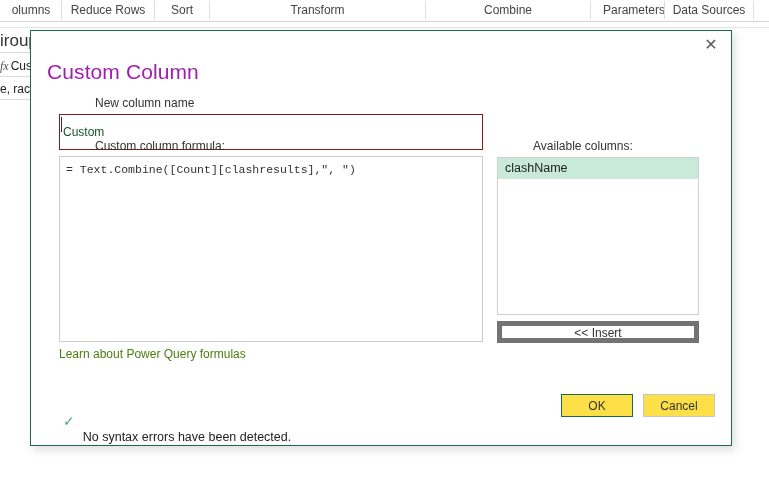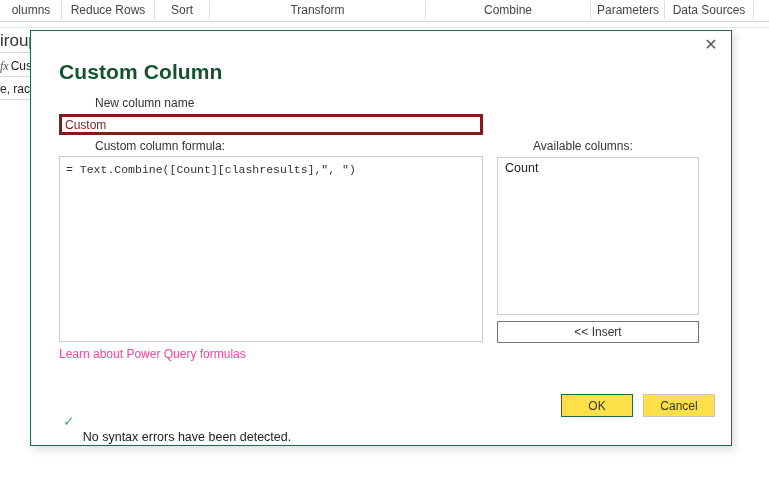--- a/index.html
+++ b/index.html
@@ -113,46 +113,46 @@
     font-size: 16px;
     color: #5a5a5a;
     font-family: "DejaVu Sans", sans-serif;
     line-height: 1;
     cursor: pointer;
     user-select: none;
   }
 
   .dialog-title {
     position: absolute;
-    left: 28px; top: 29px;
+    left: 16px; top: 29px;
     font-size: 21px;
-    color: #14532d;
-    font-weight: bold;
+    color: #a21caf;
+    font-weight: normal;
     letter-spacing: 0.1px;
     white-space: nowrap;
   }
 
   .field-label {
     position: absolute;
     font-size: 12px;
     color: #333333;
     white-space: nowrap;
     margin-left: 36px;
   }
 
   .name-input {
     position: absolute;
     left: 28px; top: 83px;
     width: 424px; height: 21px;
-    border: 3px solid #7f1d1d;
+    border: 1px solid #7f1d1d;
     background: #ffffff;
     font-family: "Liberation Sans", sans-serif;
     font-size: 12px;
-    color: #7f1d1d;
-    padding: 7px 3px;
+    color: #14532d;
+    padding: 17px 3px;
     outline: none;
   }
   .caret {
     position: absolute;
     left: 30px; top: 86px;
     width: 1px; height: 15px;
     background: #333333;
   }
 
   .formula-box {
@@ -188,34 +188,34 @@
     color: #222222;
     cursor: default;
     white-space: nowrap;
   }
   .avail-item.selected { background: #c9ead8; }
 
   .insert-btn {
     position: absolute;
     left: 466px; top: 290px;
     width: 202px; height: 22px;
-    border: 1px solid #737373;
+    border: 5px solid #737373;
     background: #ffffff;
     font-family: "Liberation Sans", sans-serif;
     font-size: 12px;
     color: #333333;
     cursor: pointer;
     padding: 0;
   }
 
   .learn-link {
     position: absolute;
     left: 28px; top: 316px;
     font-size: 12px;
-    color: #ec4899;
+    color: #4d7c0f;
     text-decoration: none;
     cursor: pointer;
     white-space: nowrap;
   }
 
   .status {
     position: absolute;
     left: 32px; top: 367px;
     display: flex;
     align-items: center;
@@ -269,21 +269,21 @@
     </div>
     <div class="ribbon-group" style="left:155px;width:54px;">
       <span>Sort</span>
     </div>
     <div class="ribbon-group" style="left:210px;width:215px;">
       <span>Transform</span>
     </div>
     <div class="ribbon-group" style="left:426px;width:164px;">
       <span>Combine</span>
     </div>
-    <div class="ribbon-group" style="left:591px;width:74px;">
+    <div class="ribbon-group" style="left:591px;width:74px;text-align:right;">
       <span>Parameters</span>
     </div>
     <div class="ribbon-group" style="left:665px;width:88px;">
       <span>Data Sources</span>
     </div>
 
     <div class="ribbon-sep" style="left:61px;"></div>
     <div class="ribbon-sep" style="left:154px;"></div>
     <div class="ribbon-sep" style="left:209px;"></div>
     <div class="ribbon-sep" style="left:425px;"></div>
@@ -320,21 +320,21 @@
     <input class="name-input" type="text" value="Custom" style="">
     <div class="caret"></div>
 
     <div class="field-label" style="left:28px; top:108px;">Custom column formula:</div>
 
     <textarea class="formula-box" spellcheck="false" style="">= Text.Combine([Count][clashresults],", ")</textarea>
 
     <div class="field-label" style="left:466px; top:108px;">Available columns:</div>
 
     <div class="avail-list">
-      <div class="avail-item">Count</div>
+      <div class="avail-item selected">clashName</div>
     </div>
 
     <button class="insert-btn">&lt;&lt; Insert</button>
 
     <a class="learn-link" href="#">Learn about Power Query formulas</a>
 
     <div class="status">
       <span class="check-icon">✓</span>
       <span class="status-text">No syntax errors have been detected.</span>
     </div>

